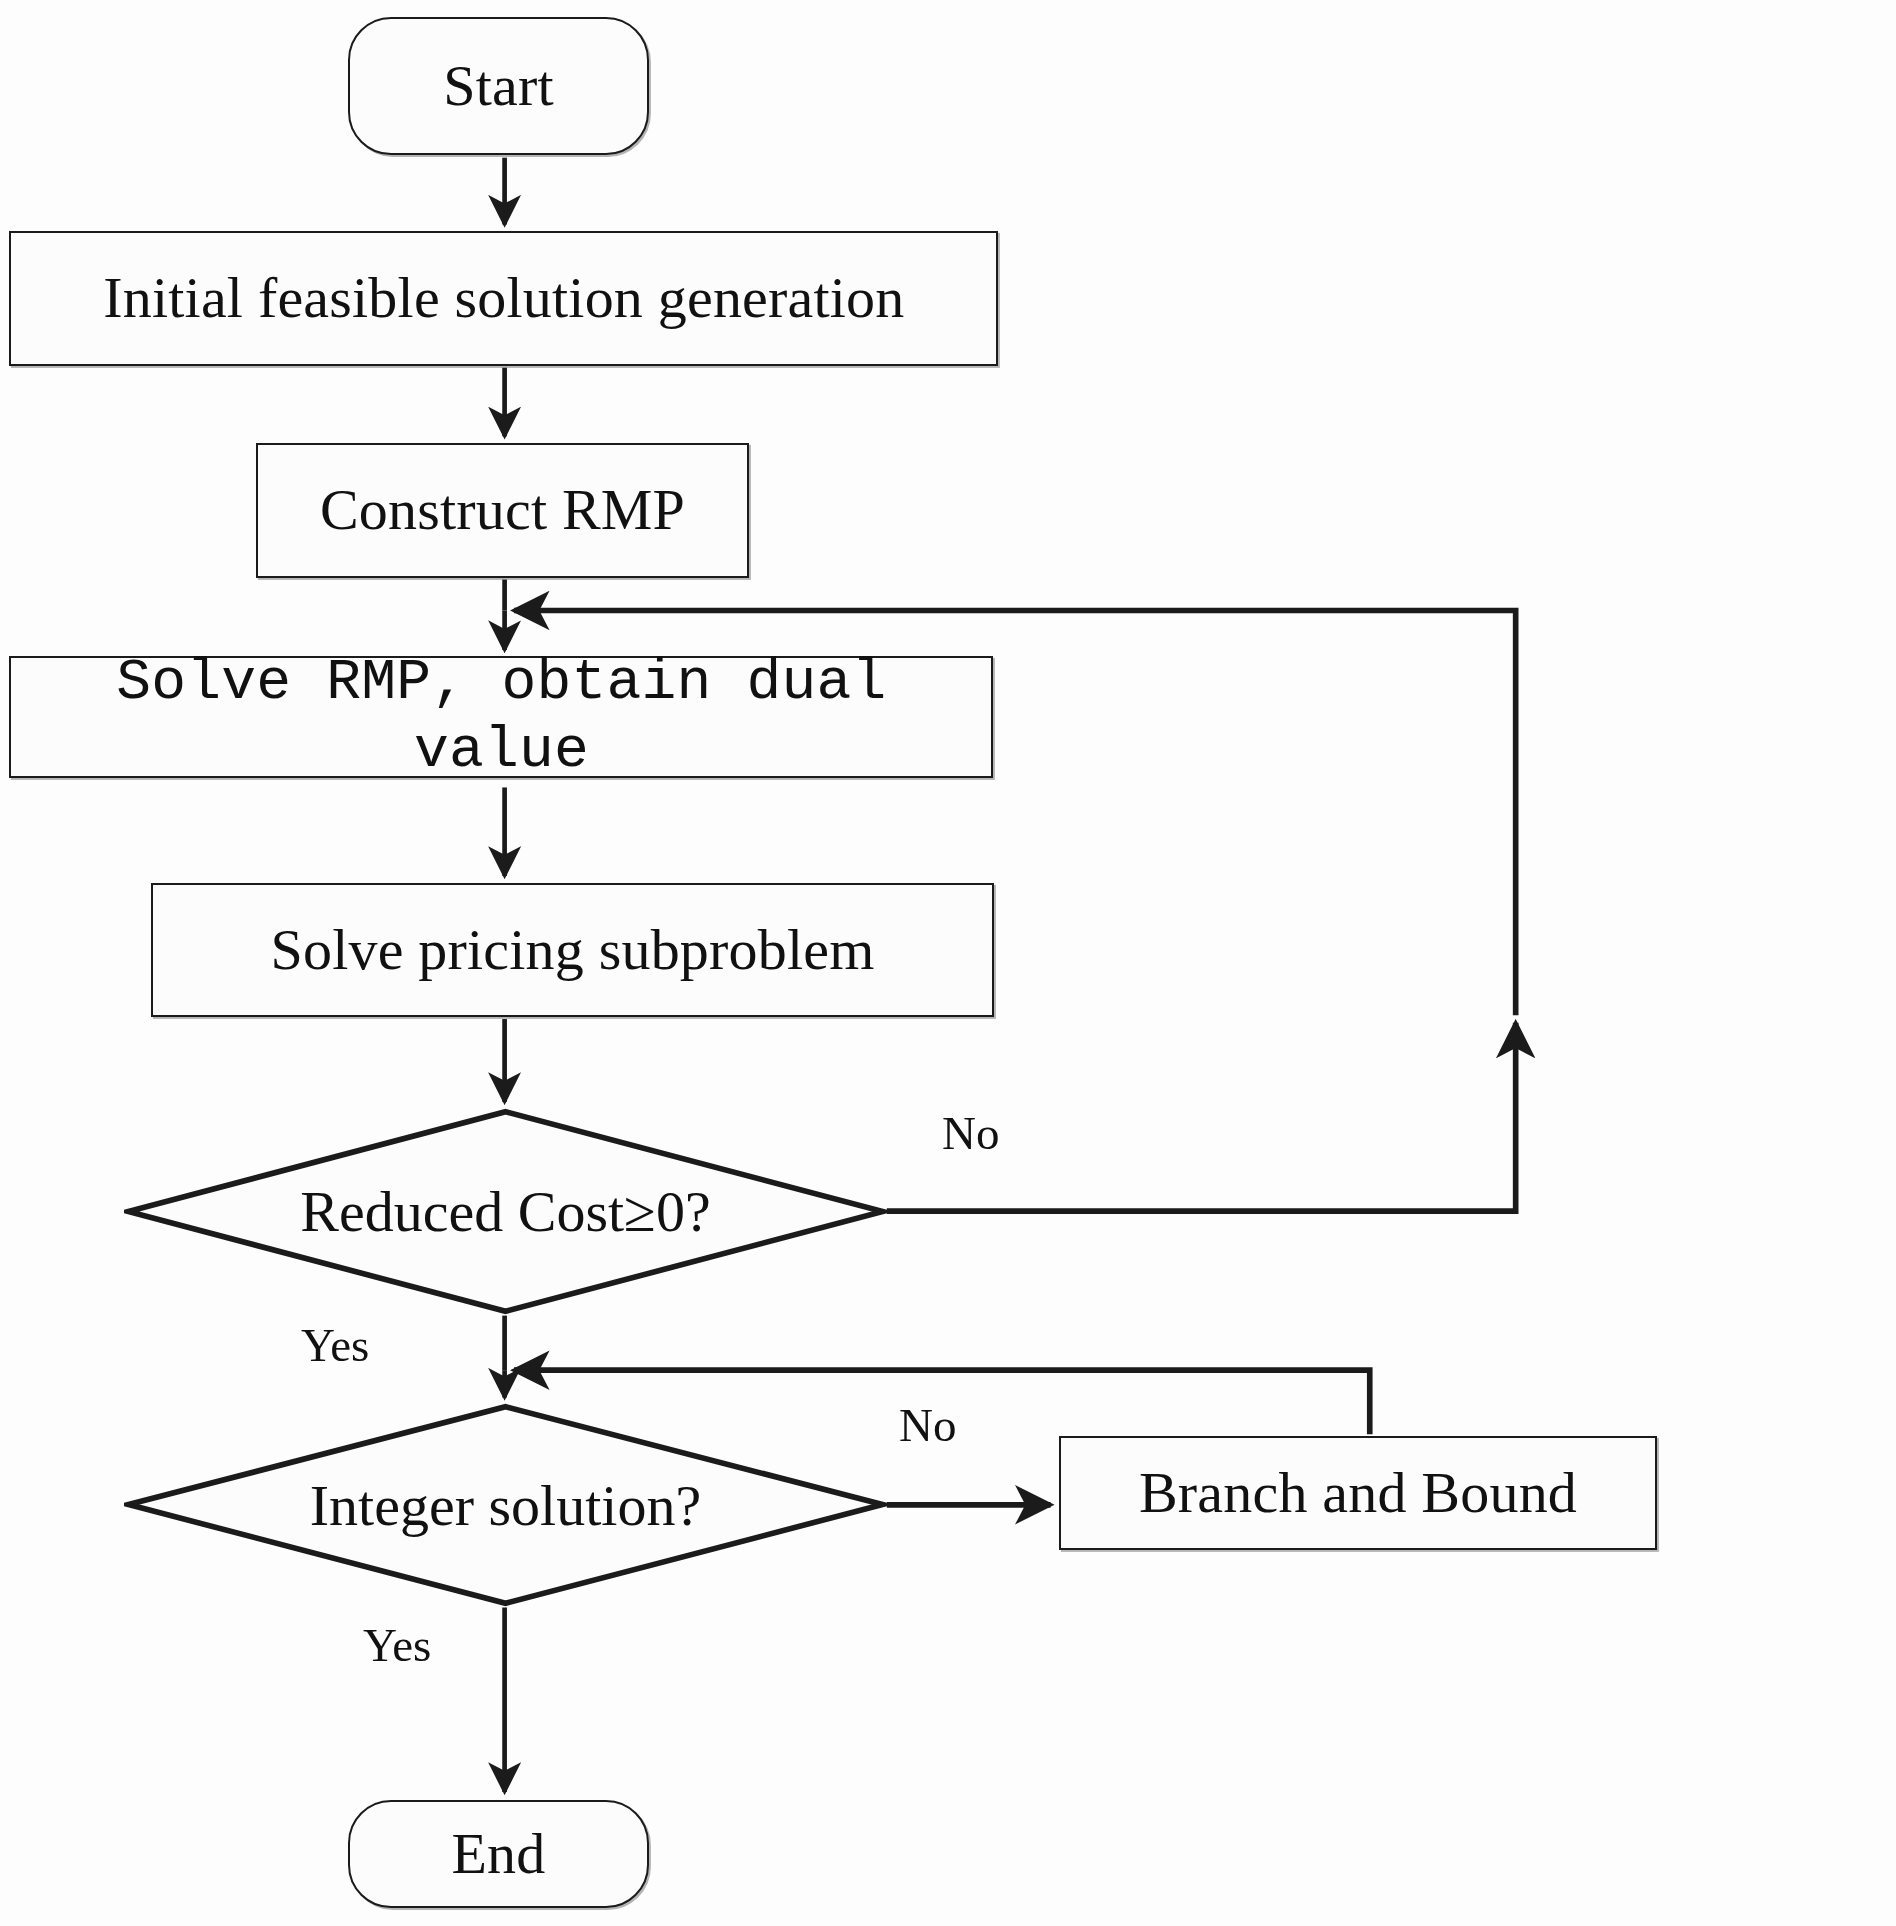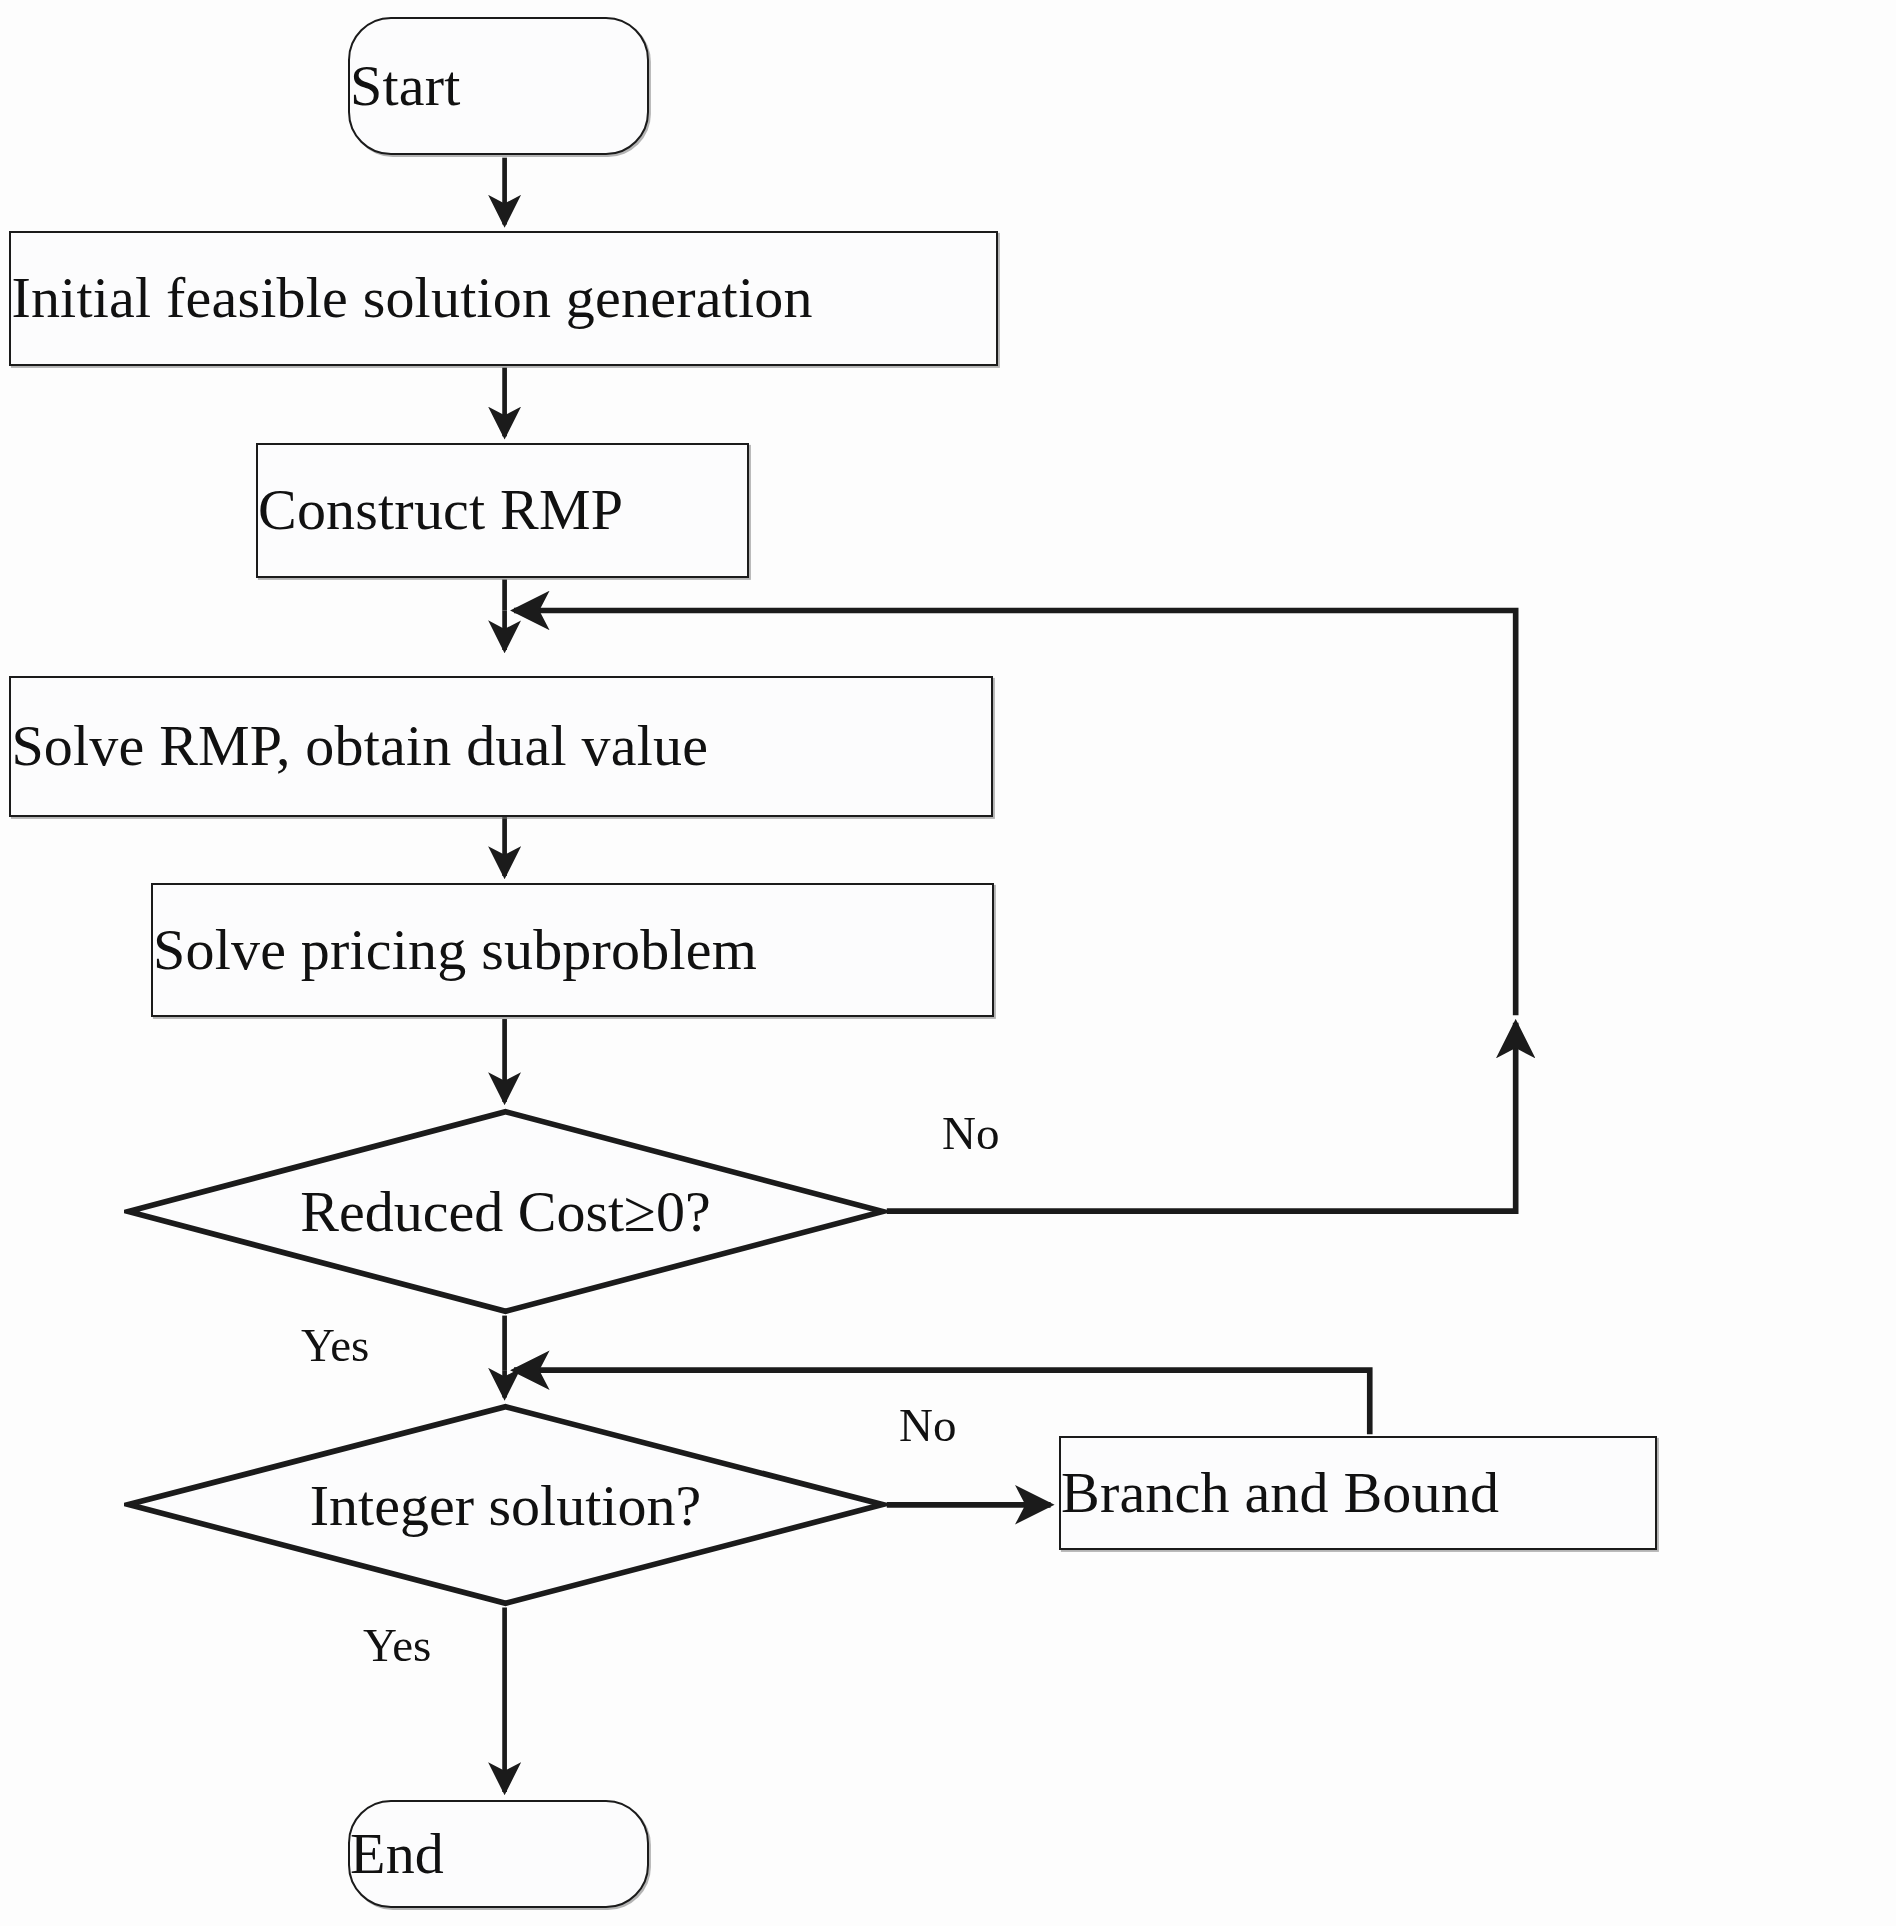--- a/index.html
+++ b/index.html
@@ -1,20 +1,20 @@
 <!DOCTYPE html>
 <html style="font-size:15px"><head>
 <meta charset="utf-8">
 <title>Column Generation Flowchart</title>
 <style>
   html,body{margin:0;padding:0;background:#ffffff;}
   body{font-family:"Liberation Serif", serif;}
   #stage{position:relative;width:1896px;height:1927px;background:#fdfdfd;overflow:hidden;}
   #wires{position:absolute;left:0;top:0;width:1896px;height:1927px;}
-  .node{position:absolute;box-sizing:border-box;display:flex;align-items:center;justify-content:flex-start;text-align:center;background:#fcfcfd;color:#111111;}
+  .node{position:absolute;box-sizing:border-box;display:flex;align-items:center;justify-content:center;text-align:center;background:#fcfcfd;color:#111111;}
   .proc{border:2.8px solid #1b1b1b;box-shadow:1.9px 1.9px 0 rgba(120,120,120,.55);}
   .term{border:2.8px solid #1b1b1b;border-radius:43px;box-shadow:1.9px 1.9px 0 rgba(120,120,120,.55);}
   .lbltext{line-height:1.18;font-size:58px;letter-spacing:0.2px;white-space:pre-line;}
   .lbltext.two{font-size:56px;}
   .diamond{position:absolute;}
   .diamond .dtext{position:absolute;left:0;top:0;width:100%;height:100%;display:flex;align-items:center;justify-content:center;font-size:58px;color:#111111;}
   .edgelabel{position:absolute;font-size:47px;color:#111111;white-space:nowrap;}
 </style>
 </head>
 <body>
@@ -62,21 +62,21 @@
   </div>
 
   <div class="node proc" style="left:256px;top:443px;width:493px;height:135px;">
     <span class="lbltext">Construct RMP</span>
   </div>
 
   <div class="node proc" style="left:9.4px;top:231px;width:989px;height:135px;">
     <span class="lbltext">Initial feasible solution generation</span>
   </div>
 
-  <div class="node proc" style="left:9.4px;top:676px;width:984px;height:141px;">
+  <div class="node proc" style="left:9.4px;top:656px;width:984px;height:122px;font-family:Liberation Mono, monospace;">
     <span class="lbltext">Solve RMP, obtain dual value</span>
   </div>
 
   <div class="node proc" style="left:151px;top:883px;width:843px;height:134px;">
     <span class="lbltext">Solve pricing subproblem</span>
   </div>
 
 
   <div class="diamond" style="left:124px;top:1108px;width:763px;height:207px;">
     <svg width="763" height="207" viewBox="0 0 810 220" xmlns="http://www.w3.org/2000/svg">

